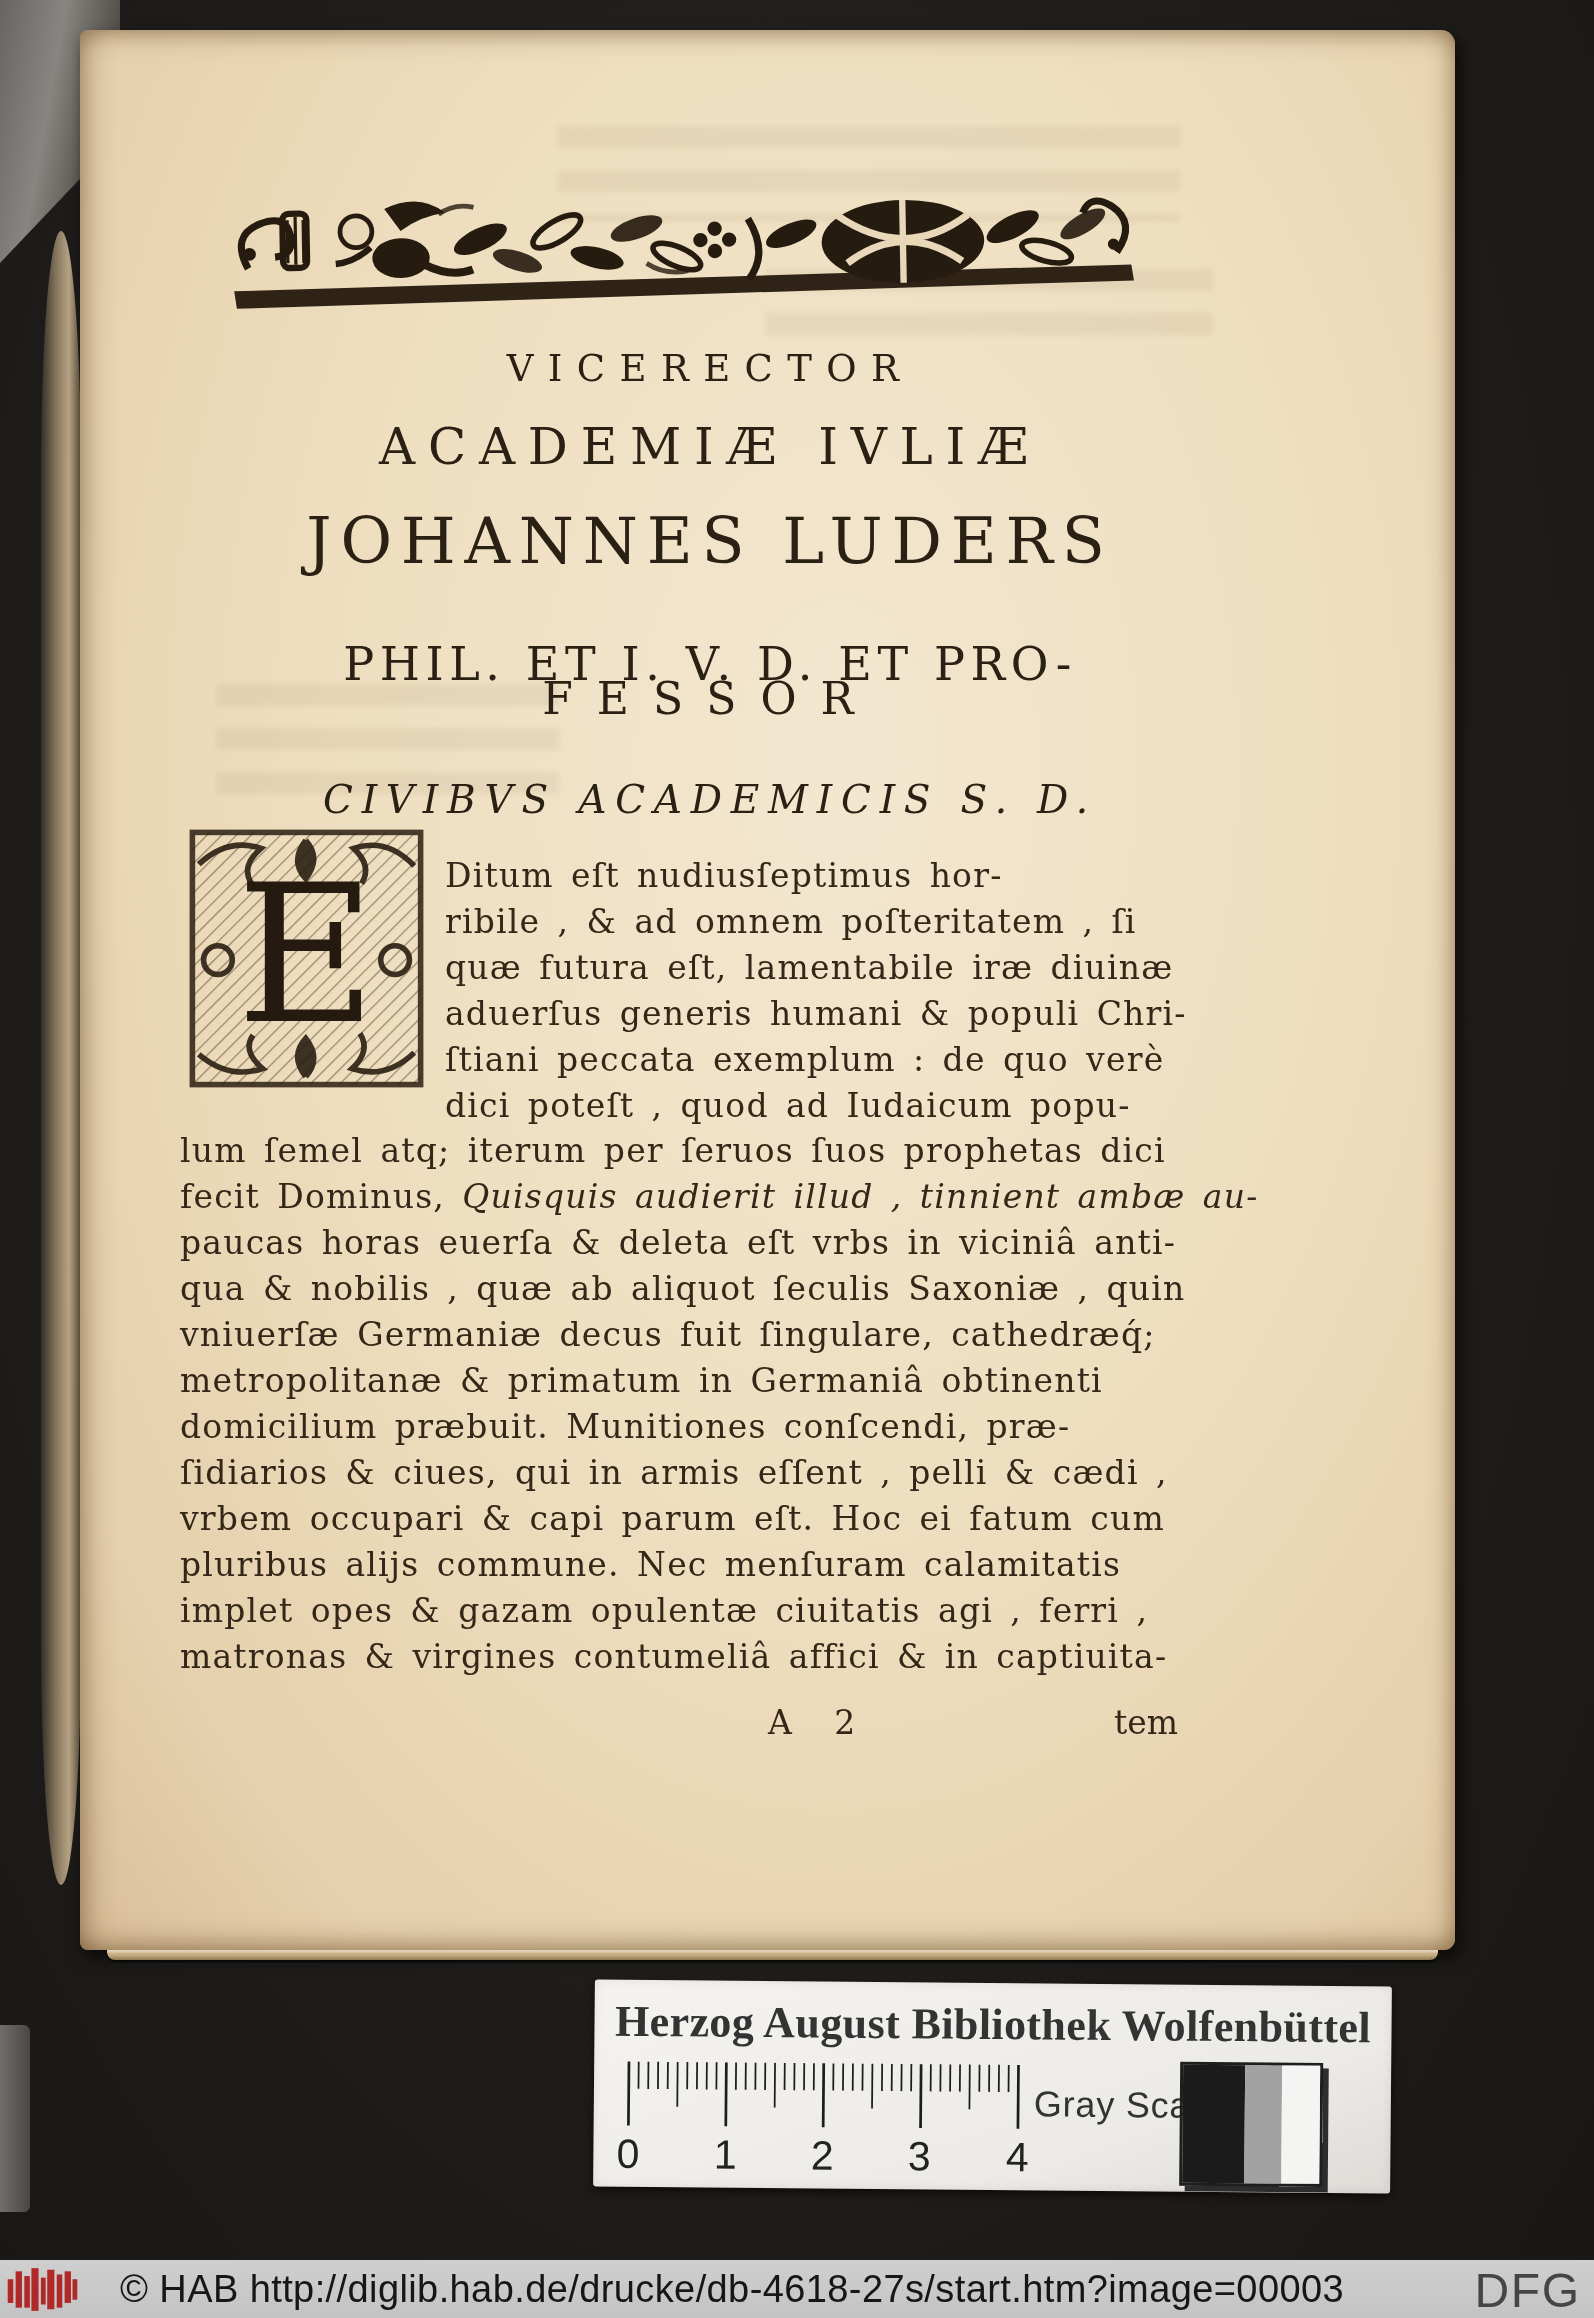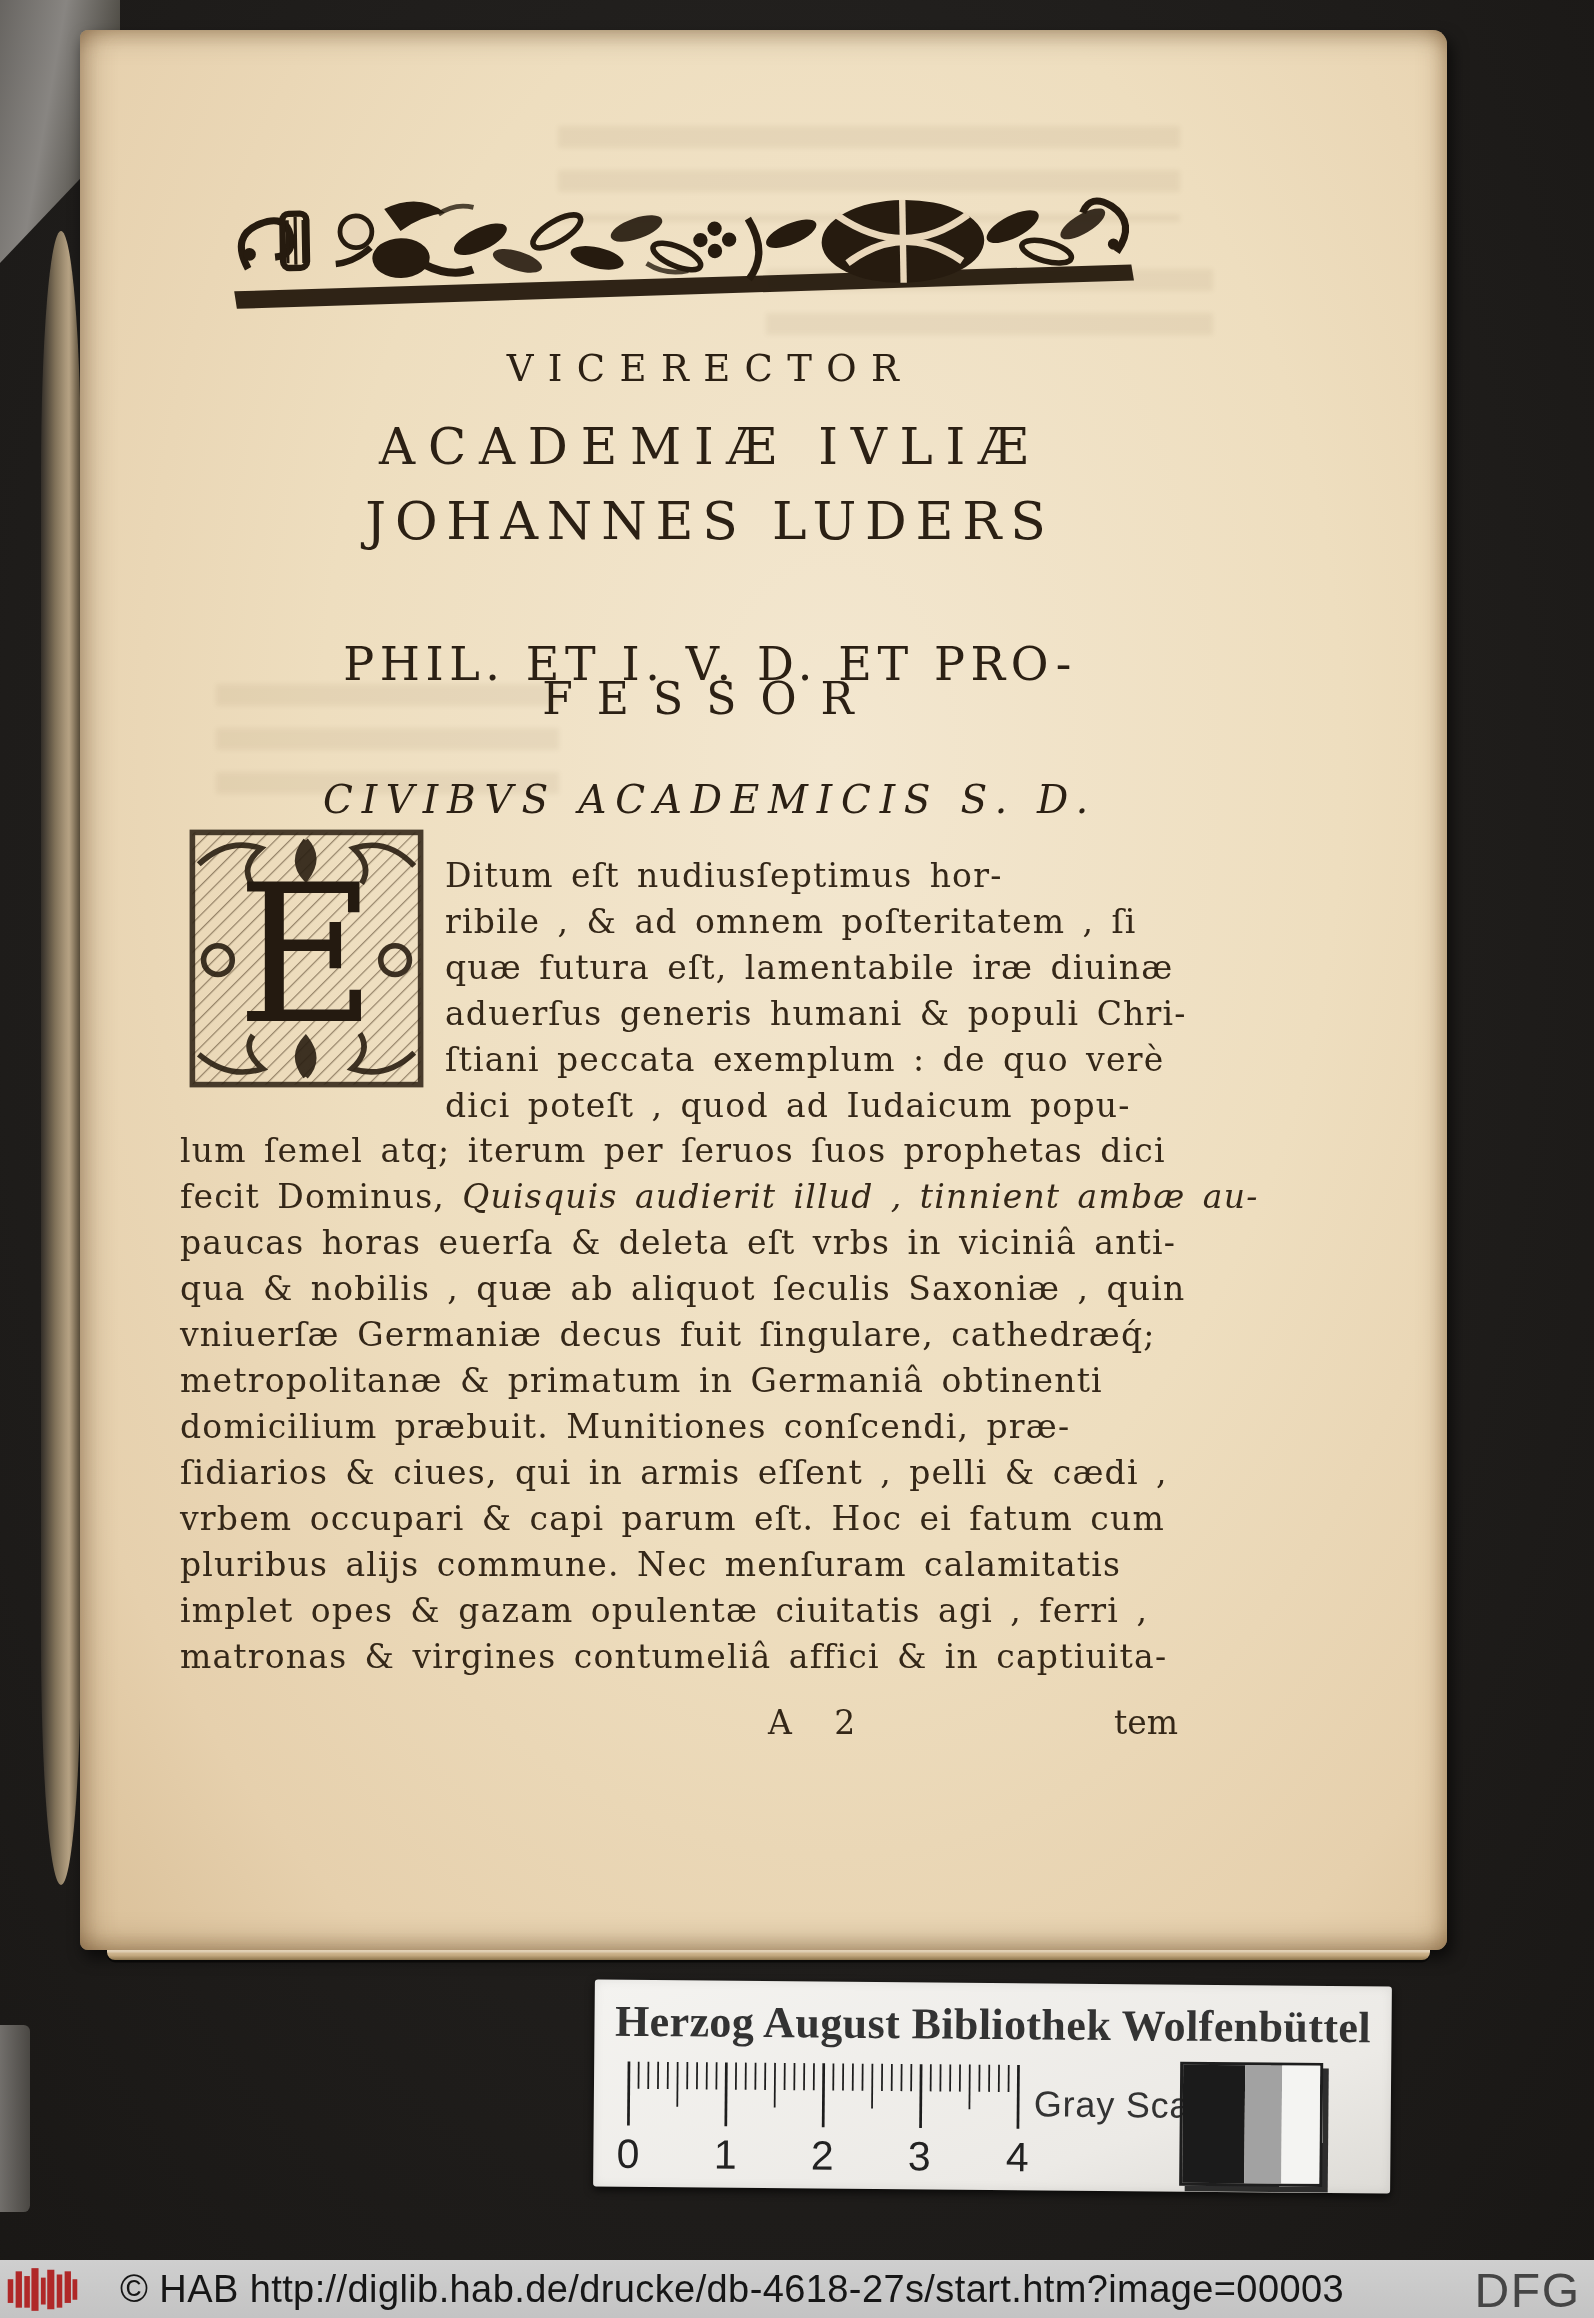--- a/index.html
+++ b/index.html
@@ -20,34 +20,34 @@
   
   .page{position:absolute;left:80px;top:30px;width:1367px;height:1920px;
     background:
       radial-gradient(ellipse at 55% 38%, #f3e7d0 0%, #eedebf 48%, #e6d0ad 82%, #d9bf98 100%);
     border-radius:8px 14.4px 11px 8px;
     box-shadow:
       inset 21px 0 30px -16px rgba(90,60,30,.45),
       inset -16px 0 24px -12.8px rgba(120,85,45,.5),
       inset 0 19px 27px -16px rgba(110,80,45,.5),
       inset 0 -21px 29px -17.5px rgba(110,80,45,.55),
-      4.8px 8px 14.4px rgba(0,0,0,.6);}
+      4.8px 8px 14.4px rgba(0,0,0,.6); padding-left: 8px;}
   .page::after{content:"";position:absolute;left:27px;right:17.5px;bottom:-10.4px;height:10.4px;
     background:linear-gradient(180deg,#dcc5a2 0%,#c3a87f 55%,#8f774f 100%);
     border-radius:0 0 8px 8px;
     box-shadow:0 2.4px 0 rgba(0,0,0,.55), inset 0 2.4px 0 rgba(255,255,255,.25);}
   .ghost{position:absolute;filter:blur(2.4px);opacity:.09;pointer-events:none;
     background:repeating-linear-gradient(180deg, rgba(112,86,50,.8) 0 22px, transparent 22px 44px);}
   
   .headpiece{position:absolute;left:120px;top:153px;width:966px;height:126px;transform:rotate(-1deg);}
   
   .hwrap{position:absolute;left:48px;top:0;width:1164px;text-align:center;color:#2b2014;}
   .h-vice{position:absolute;top:317px;width:100%;font-size:37px;letter-spacing:14.4px;}
   .h-acad{position:absolute;top:388px;width:100%;font-size:50px;letter-spacing:12.8px;}
-  .h-name{position:absolute;top:461px;width:100%;font-size:52px;letter-spacing:8.8px;white-space:nowrap;}
+  .h-name{position:absolute;top:475px;width:100%;font-size:63px;letter-spacing:8.8px;white-space:nowrap;}
   .h-deg1{position:absolute;top:607px;width:100%;font-size:46px;letter-spacing:5.6px;}
   .h-deg2{position:absolute;top:643px;width:100%;font-size:44px;letter-spacing:24px;}
   .h-salu{position:absolute;top:716px;width:100%;font-size:39px;letter-spacing:8.8px;font-style:italic;margin-top:31px;}
   
   .ink{color:#342718;}
   .dropcap{position:absolute;left:106px;top:796px;width:241px;height:265px;}
   .indent-lines{position:absolute;left:365px;top:823px;width:801px;}
   .full-lines{position:absolute;left:100px;top:1098px;width:1068px;}
   .bline{display:block;height:46px;line-height:46px;font-size:33px;
     letter-spacing:1.2px;word-spacing:5.6px;white-space:nowrap;

